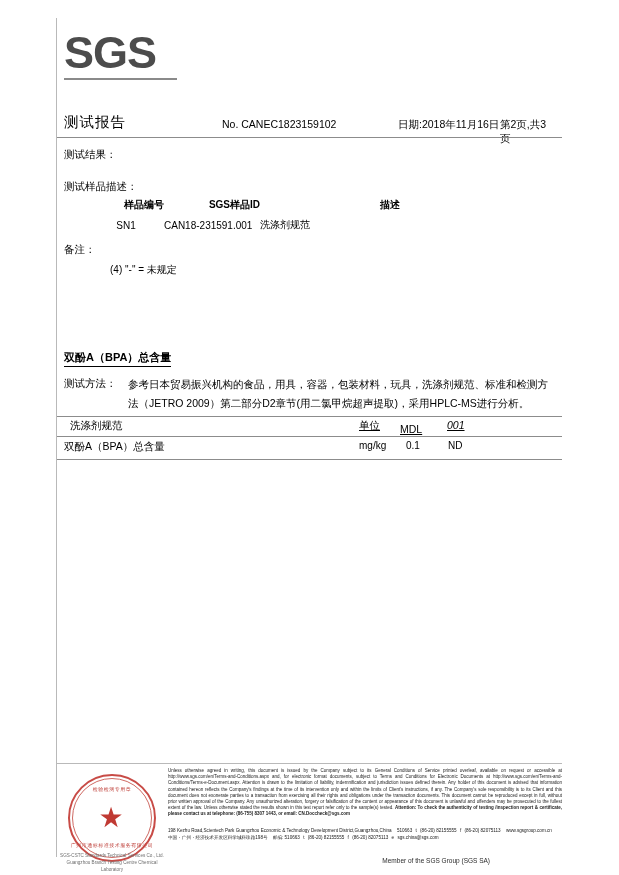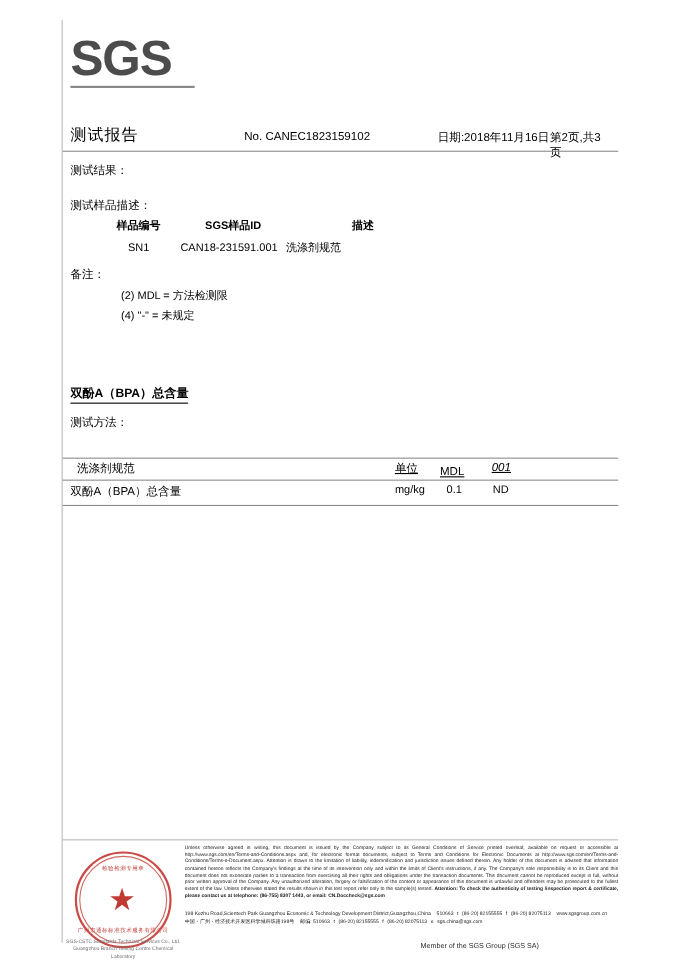--- a/index.html
+++ b/index.html
@@ -104,21 +104,21 @@
   }
   .sample-table {
     position: absolute;
     left: 88px;
     top: 198px;
     font-size: 10px;
     border-collapse: collapse;
   }
   .sample-table th {
     font-weight: bold;
-    text-align: center;
+    text-align: right;
     padding: 0 0 6px 0;
     font-size: 10px;
     white-space: nowrap;
   }
   .sample-table td {
     padding: 0;
     font-size: 10px;
     white-space: nowrap;
   }
   .col-sn { width: 76px; text-align: center; }
@@ -358,26 +358,26 @@
       <tr>
         <td class="col-sn">SN1</td>
         <td class="col-id">CAN18-231591.001</td>
         <td class="col-desc">洗涤剂规范</td>
       </tr>
     </tbody>
   </table>
 
   <div class="lbl-remark">备注：</div>
   <div class="notes">
-    <div>(2) MDL = 方法检测限</div>
     <div>(4) "-" = 未规定</div>
   </div>
 
   <div class="sec-title">双酚A（BPA）总含量</div>
   <div class="lbl-method">测试方法：</div>
+  <div class="method-body">参考日本贸易振兴机构的食品，用具，容器，包装材料，玩具，洗涤剂规范、标准和检测方法（JETRO 2009）第二部分D2章节(用二氯甲烷超声提取)，采用HPLC-MS进行分析。</div>
 
   <div class="res-rule-top"></div>
   <div class="res-head">
     <span class="h-item">洗涤剂规范</span>
     <span class="h-unit">单位</span>
     <span class="h-mdl">MDL</span>
     <span class="h-001">001</span>
   </div>
   <div class="res-rule-mid"></div>
   <div class="res-row">

